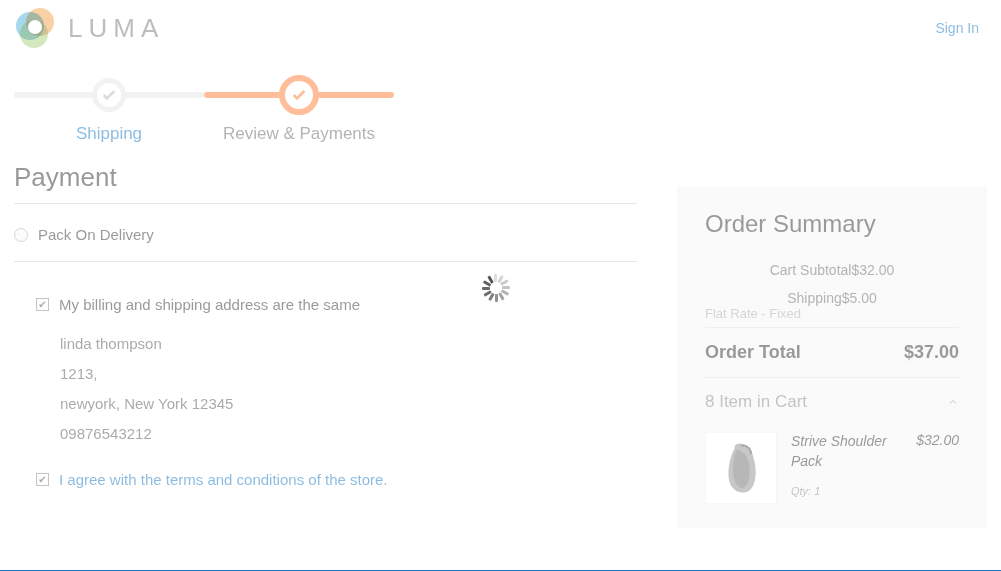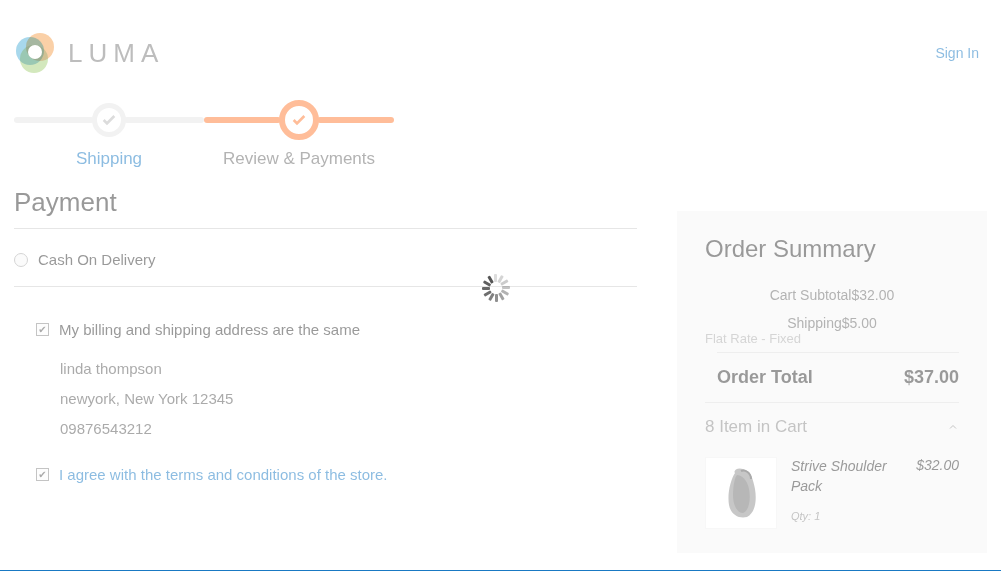--- a/index.html
+++ b/index.html
@@ -17,21 +17,21 @@
     position: absolute;
     inset: 0;
     background: rgba(255,255,255,0.5);
     pointer-events: none;
     z-index: 5;
   }
   .header {
     display: flex;
     justify-content: space-between;
     align-items: center;
-    padding: 31px 14px 10px 14px;
+    padding: 6px 14px 10px 14px;
     gap: 12px;
   }
   .logo { display: flex; align-items: center; gap: 10px; }
   .logo-mark { width: 44px; height: 44px; position: relative; }
   .logo-mark .c { position: absolute; width: 28px; height: 28px; border-radius: 50%; mix-blend-mode: multiply; }
   .logo-mark .c1 { background: #50b0d8; left: 2px; top: 6px; }
   .logo-mark .c2 { background: #f5a04e; left: 12px; top: 2px; }
   .logo-mark .c3 { background: #a7d17a; left: 6px; top: 14px; }
   .logo-mark .hole { position: absolute; width: 14px; height: 14px; background: #fff; border-radius: 50%; left: 14px; top: 14px; z-index: 2; }
   .logo-text { font-size: 26px; letter-spacing: 6px; color: #7b7b7b; font-weight: 400; }
@@ -97,21 +97,21 @@
   }
   .addr { padding-left: 24px; color: #555; font-size: 15px; line-height: 2; }
   .terms-link { color: #1979c3; }
 
   .summary-title { font-size: 24px; font-weight: 300; color: #333; margin-bottom: 18px; }
   .sum-row { display: flex; justify-content: center; font-size: 14px; color: #666; padding: 6px 0; }
   .sum-sub { font-size: 13px; color: #aaa; }
   .sum-total-row {
     display: flex; justify-content: space-between;
     font-size: 18px; font-weight: 600; color: #333;
-    border-top: 1px solid #ddd; padding: 14px 0; margin-top: 6px; margin-left: 12px;
+    border-top: 1px solid #ddd; padding: 14px 0; margin-top: 6px;
   }
   .cart-head {
     display: flex; justify-content: space-between; align-items: center;
     border-top: 1px solid #ddd; padding: 14px 0; color: #888; font-size: 17px;
   }
   .chevron { width: 12px; height: 12px; color: #888; }
 
   .cart-item { display: flex; gap: 14px; padding-top: 6px; font-style: italic; }
   .thumb {
     width: 72px; height: 72px; background: #fff; border: 1px solid #eee;
@@ -176,33 +176,34 @@
   </div>
 </div>
 
 <div class="main">
   <div class="left">
     <div class="page-title">Payment</div>
 
     <div class="method">
       <div class="method-head">
         <span class="radio"></span>
-        <span>Cash On Delivery</span>
+        <span>Pack On Delivery</span>
       </div>
     </div>
 
     <div class="method" style="border-bottom:none;">
 
       <div class="billing-block">
         <div class="chk-row">
           <span class="checkbox">✔</span>
           <span>My billing and shipping address are the same</span>
         </div>
         <div class="addr">
           <div>linda thompson</div>
+          <div>1213,</div>
           <div>newyork, New York 12345</div>
           <div>09876543212</div>
         </div>
         <div class="chk-row" style="margin-top:22px;">
           <span class="checkbox">✔</span>
           <span class="terms-link">I agree with the terms and conditions of the store.</span>
         </div>
       </div>
     </div>
   </div>

